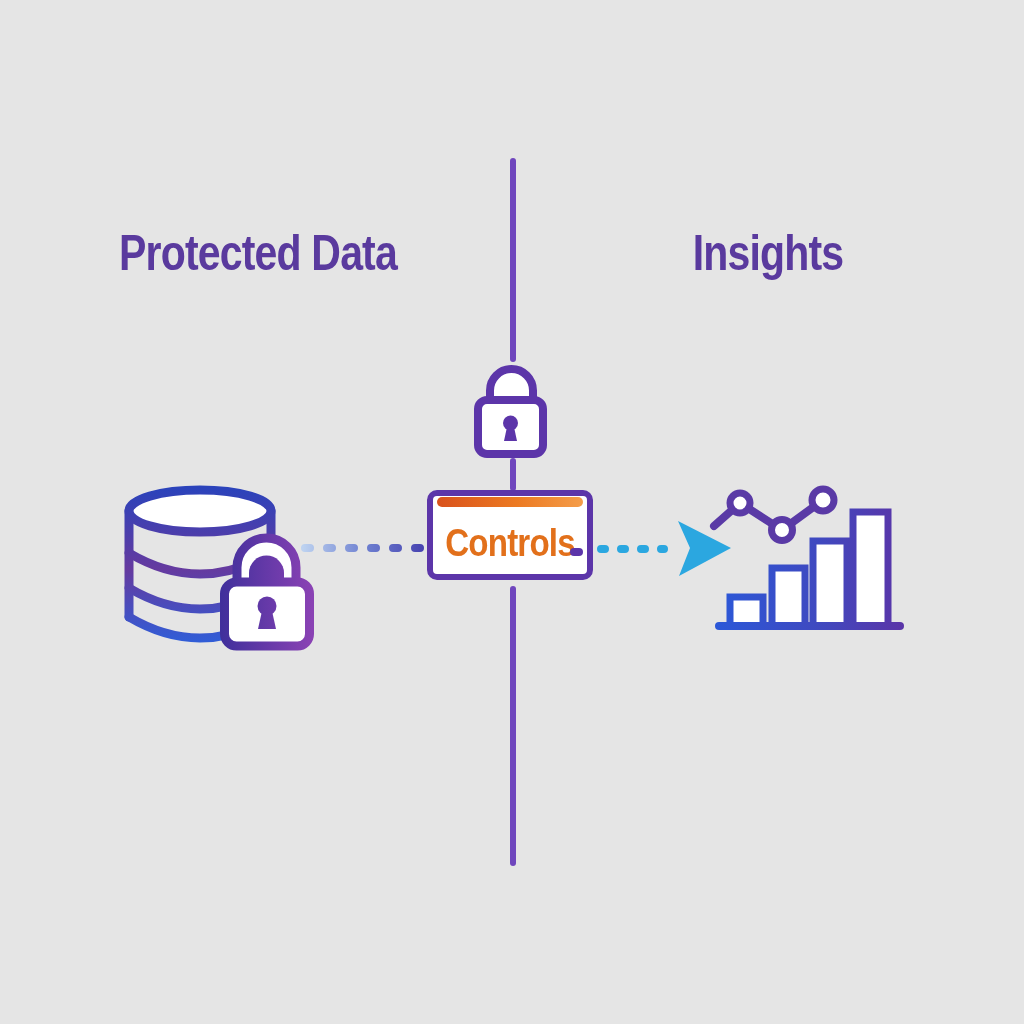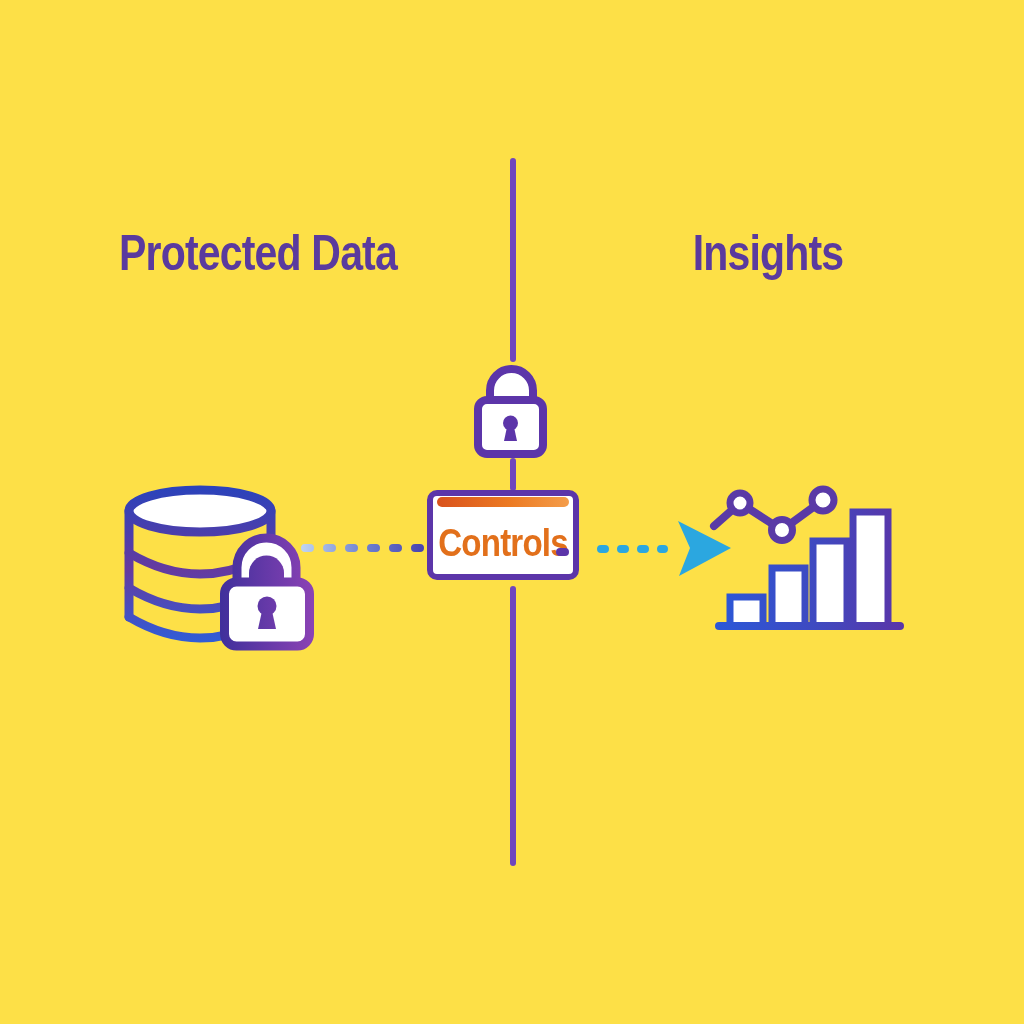--- a/index.html
+++ b/index.html
@@ -8,21 +8,21 @@
     background: #ffffff;
     width: 1024px;
     height: 1024px;
     font-family: "Liberation Sans", sans-serif;
     overflow: hidden;
   }
   .canvas {
     position: relative;
     width: 1024px;
     height: 1024px;
-    background: #fde047;
+    background: #e5e5e5;
   }
   .art {
     position: absolute;
     left: 0;
     top: 0;
     width: 1024px;
     height: 1024px;
   }
   .title {
     position: absolute;
@@ -47,21 +47,21 @@
     border-radius: 3px;
   }
   .vline.seg-top    { top: 158px; height: 204px; }
   .vline.seg-mid    { top: 458px; height: 33px;  }
   .vline.seg-bottom { top: 586px; height: 280px; }
 
   .controls-box {
     position: absolute;
     left: 427px;
     top: 490px;
-    width: 152px;
+    width: 166px;
     height: 90px;
     background: #ffffff;
     border: 6px solid #5c35a9;
     border-radius: 10px;
     box-sizing: border-box;
   }
   .controls-topbar {
     position: absolute;
     left: 4px;
     right: 4px;

